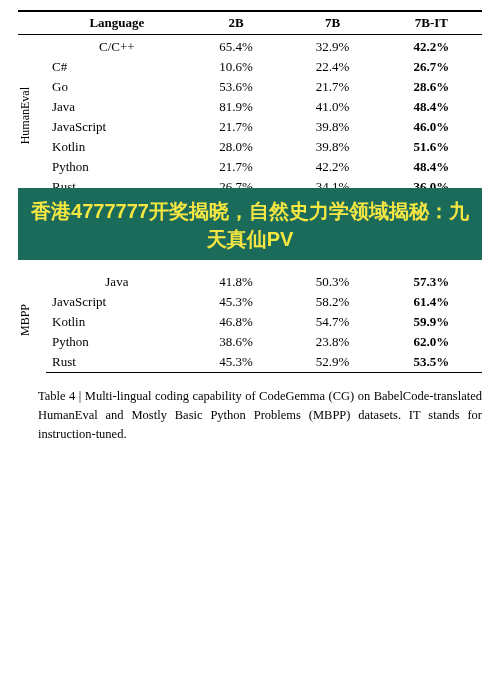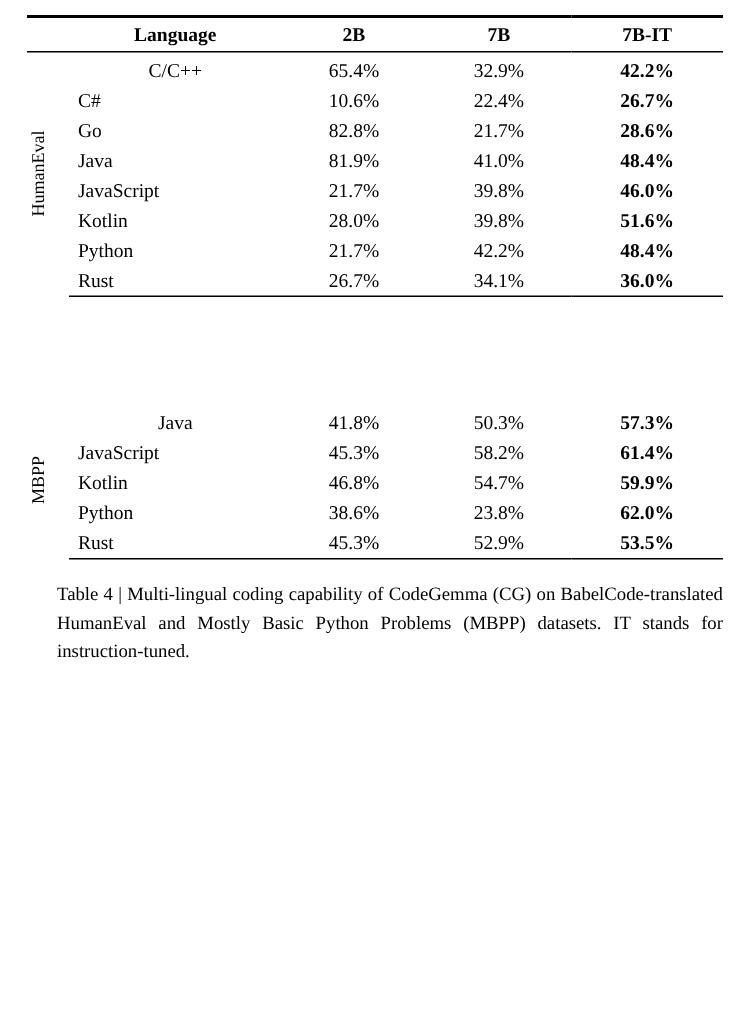--- a/index.html
+++ b/index.html
@@ -139,21 +139,21 @@
         <td class="bold">42.2%</td>
       </tr>
       <tr class="group-row">
         <td>C#</td>
         <td>10.6%</td>
         <td>22.4%</td>
         <td class="bold">26.7%</td>
       </tr>
       <tr class="group-row">
         <td>Go</td>
-        <td>82.8%</td>
+        <td>53.6%</td>
         <td>21.7%</td>
         <td class="bold">28.6%</td>
       </tr>
       <tr class="group-row">
         <td>Java</td>
         <td>81.9%</td>
         <td>41.0%</td>
         <td class="bold">48.4%</td>
       </tr>
       <tr class="group-row">
@@ -214,18 +214,21 @@
       </tr>
       <tr class="group-row bottom-border">
         <td>Rust</td>
         <td>45.3%</td>
         <td>52.9%</td>
         <td class="bold">53.5%</td>
       </tr>
     </tbody>
   </table>
 
+  <div class="ad-banner">
+    <span class="ad-text">香港4777777开奖揭晓，自然史力学领域揭秘：九天真仙PV</span>
+  </div>
 
 </div>
 
 <div class="table-footer">
   <span>Table 4 | Multi-lingual coding capability of CodeGemma (CG) on BabelCode-translated HumanEval and Mostly Basic Python Problems (MBPP) datasets. IT stands for instruction-tuned.</span>
 </div>
 
 </body></html>

